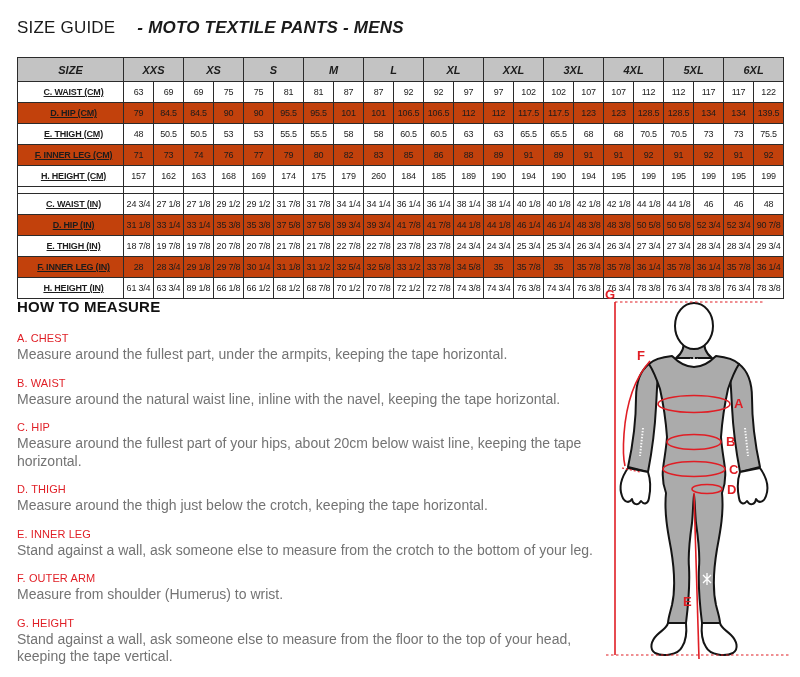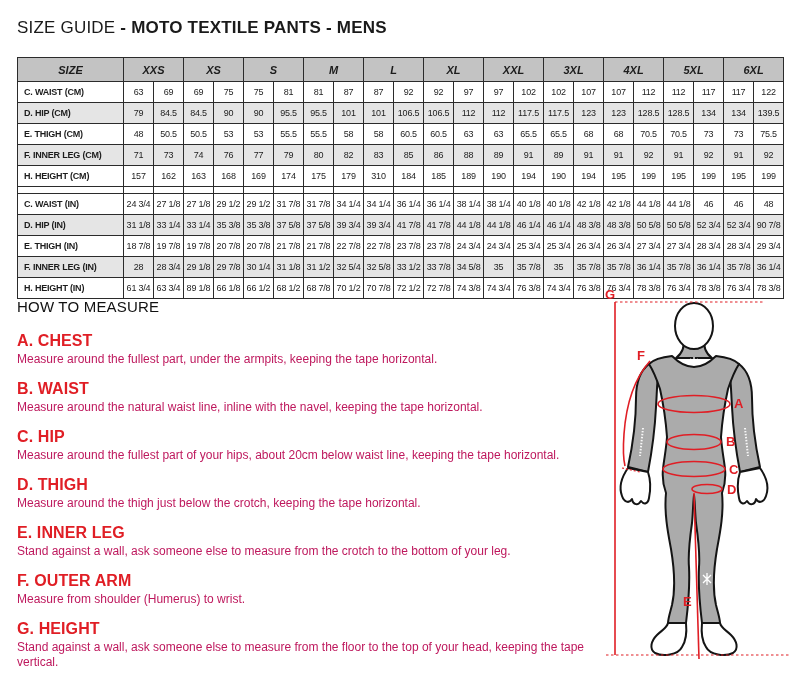--- a/index.html
+++ b/index.html
@@ -2,41 +2,41 @@
 <html><head>
 <meta charset="utf-8">
 <style>
   html,body{margin:0;padding:0;}
   body{
     width:800px;height:677px;background:#ffffff;position:relative;overflow:hidden;
     font-family:"Liberation Sans", sans-serif;color:#1a1a1a;
   }
   
   .page-title{position:absolute;left:17px;top:18px;font-size:17px;letter-spacing:.2px;white-space:nowrap;}
-  .page-title .t-bold{font-weight:bold;margin-left:5px;}
+  .page-title .t-bold{font-weight:bold;margin-left:22px;font-style:italic;}
 
   
   .size-table{position:absolute;left:17px;top:57px;width:766px;border-collapse:collapse;table-layout:fixed;}
   .size-table th,.size-table td{
     border:1px solid #2b2b2b;padding:0;text-align:center;overflow:hidden;white-space:nowrap;color:#1c1c1c;
   }
   .size-table col.lab{width:106px;}
   .size-table col.val{width:30px;}
   .size-table thead th{background:#c3c3c3;font-size:11px;height:23px;font-weight:bold;font-style:italic;}
   .size-table tr.data td{height:20px;font-size:9px;letter-spacing:-.2px;}
-  .size-table td.rowlabel{text-align:left;padding-left:6px;font-weight:bold;font-size:9.5px;letter-spacing:-.1px;}
-  .size-table tr.alt{background:#e5e5e5;}
+  .size-table td.rowlabel{text-align:center;padding-left:6px;font-weight:bold;font-size:9.5px;letter-spacing:-.1px;text-decoration:underline;}
+  .size-table tr.alt{background:#c2410c;}
   .size-table tr.spacer td{height:6px;background:#ffffff;}
 
   
   .htm{position:absolute;left:17px;top:298px;width:588px;}
-  .htm-title{font-size:15px;font-weight:normal;color:#111;margin:0 0 17px 0;letter-spacing:.2px;}
+  .htm-title{font-size:15px;font-weight:bold;color:#111;margin:0 0 17px 0;letter-spacing:.2px;}
   .m-item{margin-bottom:13px;}
-  .m-label{color:#e01e25;font-weight:bold;font-size:16px;margin-bottom:2px;letter-spacing:.1px;}
-  .m-text{font-size:12px;color:#be185d;line-height:1.25;}
+  .m-label{color:#e01e25;font-weight:normal;font-size:11px;margin-bottom:2px;letter-spacing:.1px;}
+  .m-text{font-size:14px;color:#737373;line-height:1.25;}
 
   
   .figure-wrap{position:absolute;left:593px;top:286px;width:207px;height:390px;}
 </style>
 </head>
 <body>
 
 <div class="page-title">
   <span>SIZE GUIDE</span><span class="t-bold">- MOTO TEXTILE PANTS - MENS</span>
 </div>
@@ -187,21 +187,21 @@
       <tr class="data">
         <td class="rowlabel">H. HEIGHT (CM)</td>
         <td>157</td>
         <td>162</td>
         <td>163</td>
         <td>168</td>
         <td>169</td>
         <td>174</td>
         <td>175</td>
         <td>179</td>
-        <td>310</td>
+        <td>260</td>
         <td>184</td>
         <td>185</td>
         <td>189</td>
         <td>190</td>
         <td>194</td>
         <td>190</td>
         <td>194</td>
         <td>195</td>
         <td>199</td>
         <td>195</td>

